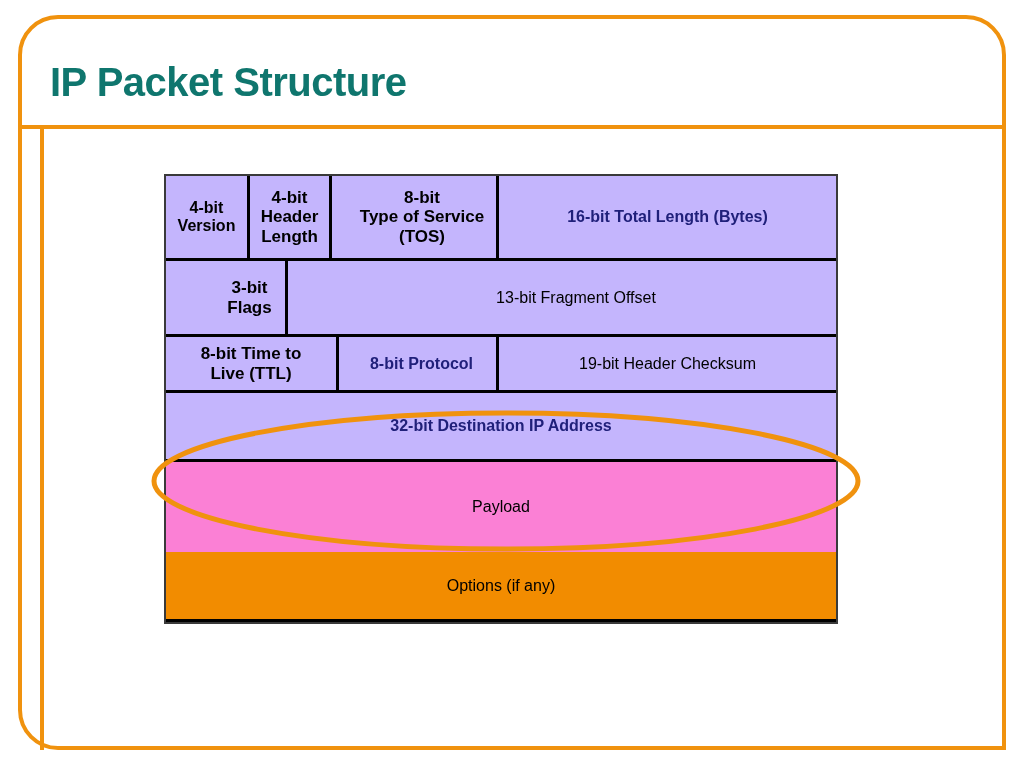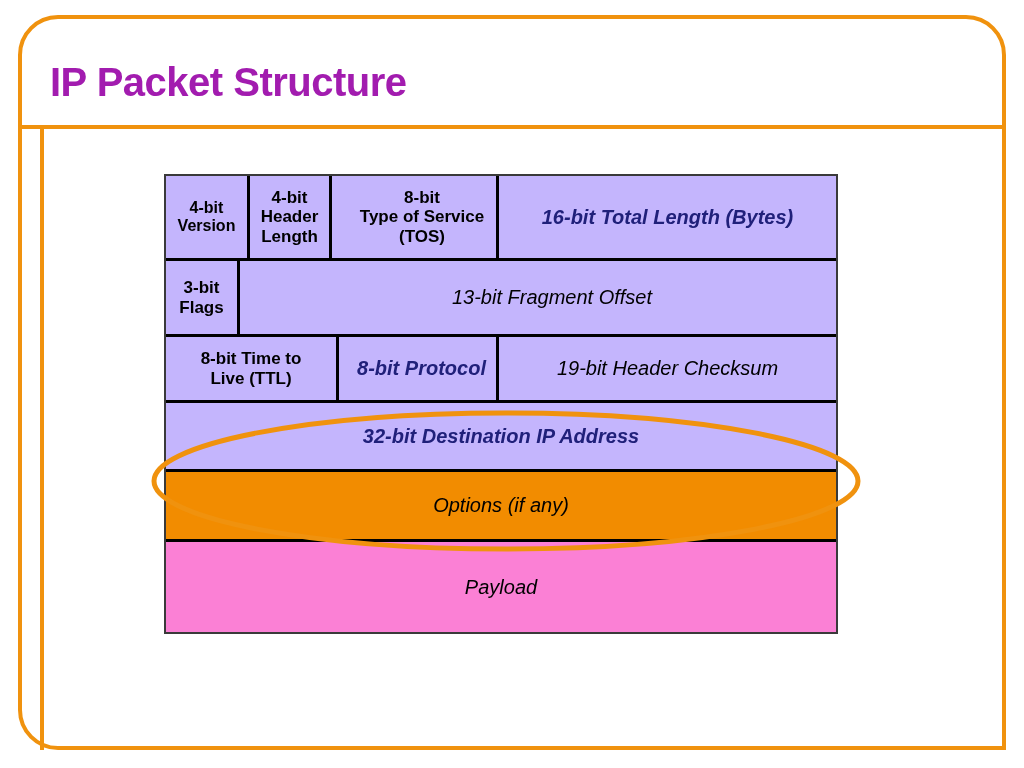--- a/index.html
+++ b/index.html
@@ -52,21 +52,21 @@
     background: #F0920E;
   }
 
   
   #page-title {
     position: absolute;
     left: 50px;
     top: 60px;
     font-size: 40px;
     font-weight: bold;
-    color: #a21caf;
+    color: #0f766e;
     letter-spacing: -0.5px;
     white-space: nowrap;
   }
 
   
   #packet-diagram {
     position: absolute;
     left: 164px;
     top: 174px;
     width: 674px;
@@ -101,25 +101,25 @@
     border-right: 3px solid #000000;
   }
   .bold {
     font-weight: bold;
   }
   .navy {
     color: #20207A;
     font-weight: bold;
   }
   .fs17 { font-size: 17px; }
-  .fs18 { font-size: 20px; font-style: italic; }
+  .fs18 { font-size: 16px; }
 
   #row-1 { height: 85px; }
   #row-2 { height: 76px; }
-  #row-3 { height: 66px; justify-content: space-between; }
+  #row-3 { height: 56px; justify-content: space-between; }
   #row-4 { height: 69px; }
   #row-5 { height: 69px; }
 
   #row-options {
     height: 70px;
     background: #F28C00;
     border-bottom: 3px solid #000000;
   }
   #row-payload {
     height: 90px;
@@ -159,42 +159,42 @@
     <div class="packet-cell bold divider fs17" style="width:82px;white-space:pre-line;">4-bit
 Header
 Length</div>
     <div class="packet-cell bold divider fs17" style="width:167px;white-space:pre-line;padding-left:20px;">8-bit
 Type of Service
 (TOS)</div>
     <div class="packet-cell navy fs18" style="flex:1;">16-bit Total Length (Bytes)</div>
   </div>
 
   <div class="packet-row hdr" id="row-2">
-    <div class="packet-cell bold divider fs17" style="width:74px;white-space:pre-line;">3-bit
+    <div class="packet-cell bold divider fs17" style="width:74px;white-space:pre-line;margin-left:48px;">3-bit
 Flags</div>
     <div class="packet-cell fs18" style="flex:1;margin-left:28px;">13-bit Fragment Offset</div>
   </div>
 
   <div class="packet-row hdr" id="row-3">
     <div class="packet-cell bold divider fs17" style="width:173px;white-space:pre-line;">8-bit Time to
 Live (TTL)</div>
     <div class="packet-cell navy divider fs18" style="width:160px;padding-left:12px;">8-bit Protocol</div>
     <div class="packet-cell fs18" style="flex:1;">19-bit Header Checksum</div>
   </div>
 
 
   <div class="packet-row hdr last-hdr" id="row-5">
     <div class="packet-cell navy fs18" style="flex:1;text-align:right;">32-bit Destination IP Address</div>
   </div>
 
+  <div class="packet-row" id="row-payload">
+    <div class="packet-cell fs18" style="flex:1;">Payload</div>
+  </div>
+
   <div class="packet-row" id="row-options">
     <div class="packet-cell fs18" style="flex:1;">Options (if any)</div>
-  </div>
-
-  <div class="packet-row" id="row-payload">
-    <div class="packet-cell fs18" style="flex:1;">Payload</div>
   </div>
 
 </div>
 
 <svg id="highlight-ellipse" viewBox="0 0 712 142" xmlns="http://www.w3.org/2000/svg">
   <ellipse cx="356" cy="71" rx="352" ry="68"></ellipse>
 </svg>
 
 </body></html>

